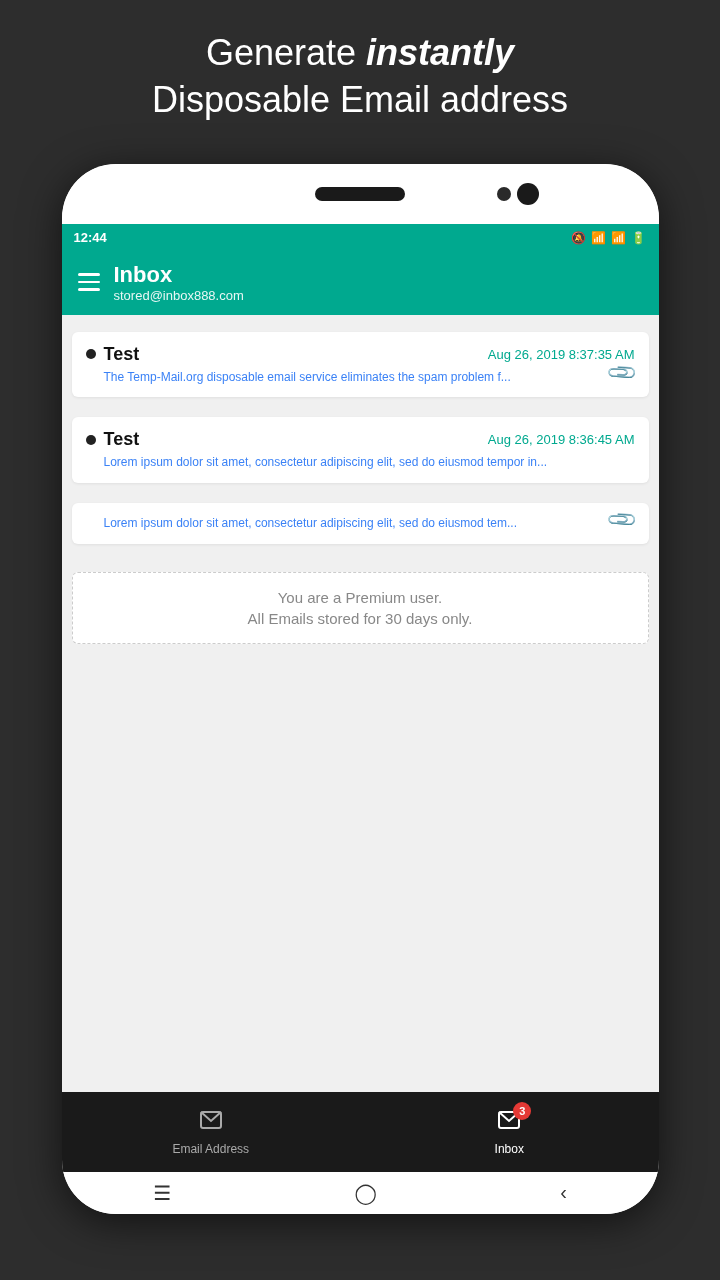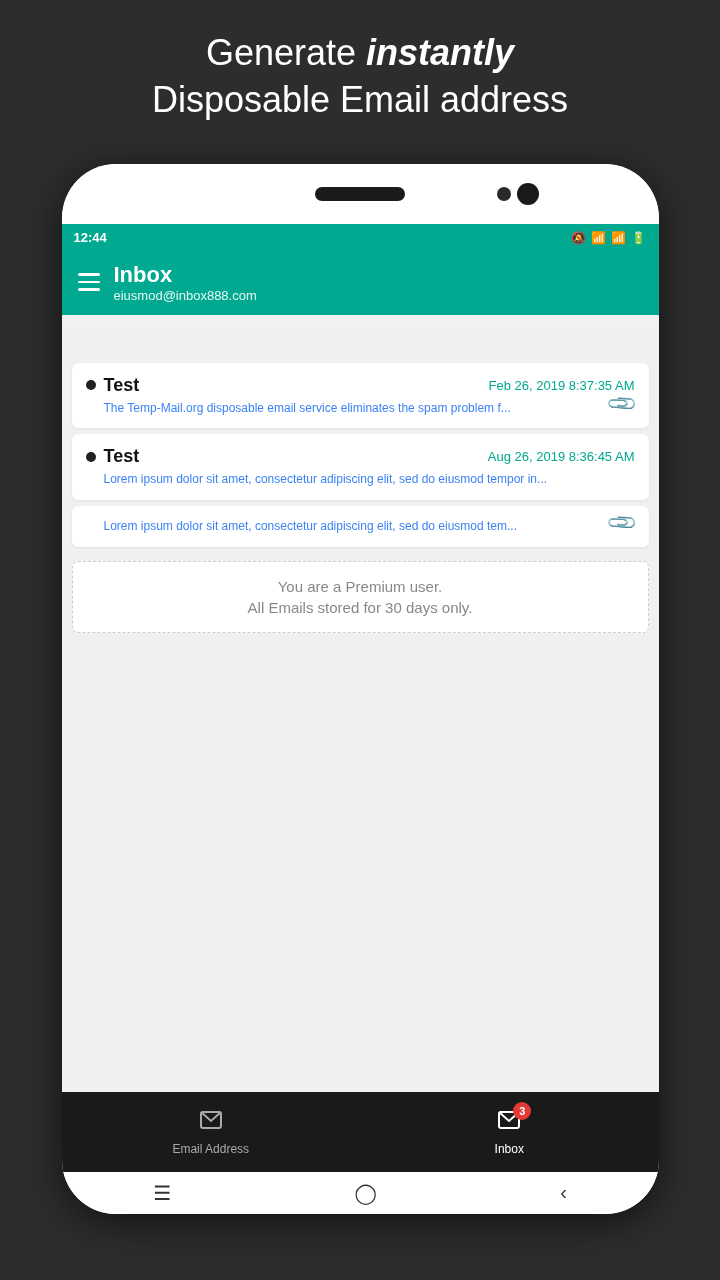--- a/index.html
+++ b/index.html
@@ -138,25 +138,24 @@
     .app-bar-subtitle {
       color: rgba(255,255,255,0.9);
       font-size: 13px;
     }
 
     
     .email-list {
       flex: 1;
       background: #f0f0f0;
       overflow-y: auto;
-      padding: 28px 10px;
-      display: flex;
-      flex-direction: column;
-      gap: 6px;
-      margin-top: 20px;
+      padding: 17px 10px;
+      display: flex;
+      flex-direction: column;
+      gap: 20px;
     }
 
     .email-card {
       background: #fff;
       border-radius: 6px;
       padding: 12px 14px;
       display: flex;
       flex-direction: column;
       gap: 4px;
       position: relative;
@@ -319,33 +318,33 @@
   </div>
 
   <div class="app-bar">
     <div class="hamburger-icon">
       <span></span>
       <span></span>
       <span></span>
     </div>
     <div class="app-bar-text">
       <span class="app-bar-title">Inbox</span>
-      <span class="app-bar-subtitle">eiusmod@inbox888.com</span>
+      <span class="app-bar-subtitle">stored@inbox888.com</span>
     </div>
   </div>
 
   <div class="email-list">
 
     <div class="email-card">
       <div class="email-card-header">
         <div class="email-sender-row">
           <div class="unread-dot"></div>
           <span class="email-sender">Test</span>
         </div>
-        <span class="email-date">Feb 26, 2019 8:37:35 AM</span>
+        <span class="email-date">Aug 26, 2019 8:37:35 AM</span>
       </div>
       <div class="email-preview">The Temp-Mail.org disposable email service eliminates the spam problem f...</div>
       <span class="attachment-icon">📎</span>
     </div>
 
     <div class="email-card">
       <div class="email-card-header">
         <div class="email-sender-row">
           <div class="unread-dot"></div>
           <span class="email-sender">Test</span>

